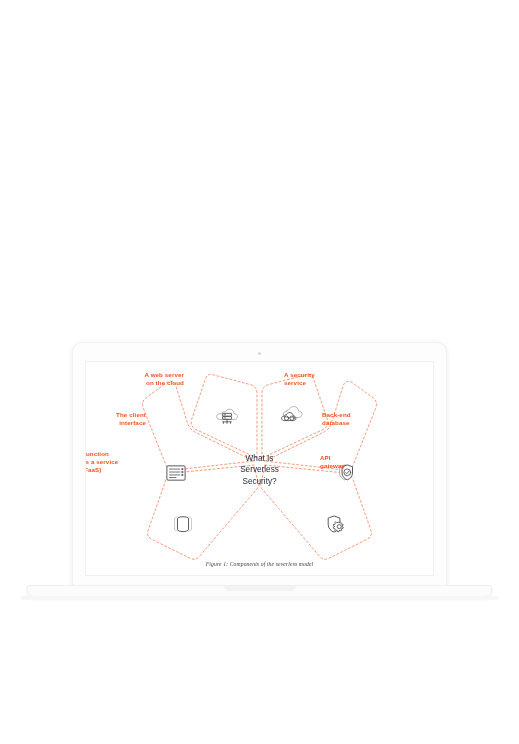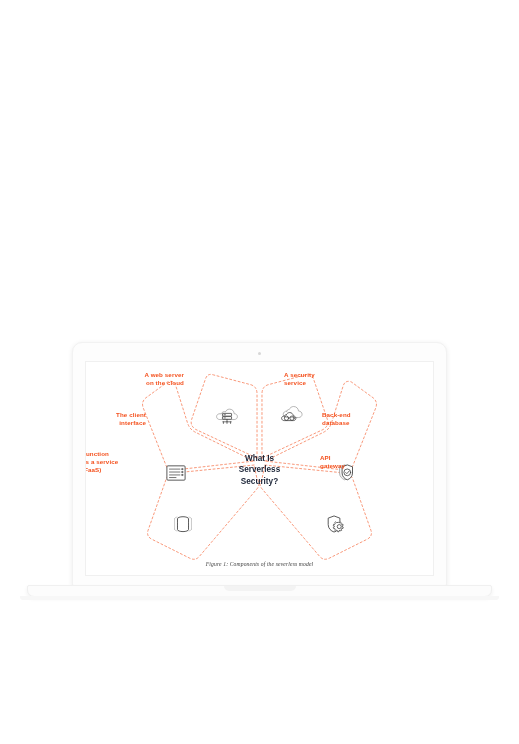--- a/index.html
+++ b/index.html
@@ -121,21 +121,21 @@
   .label-left-align { text-align: left; }
 
   #center-title {
     position: absolute;
     left: 50%;
     top: 50%;
     transform: translate(-50%, -46%);
     width: 90px;
     text-align: center;
     color: #1b2437;
-    font-weight: bold;
+    font-weight: normal;
     font-size: 8.2px;
     line-height: 1.42;
     white-space: pre-line;
   }
 
   #figure-caption {
     position: absolute;
     left: 0;
     right: 0;
     bottom: 8px;

